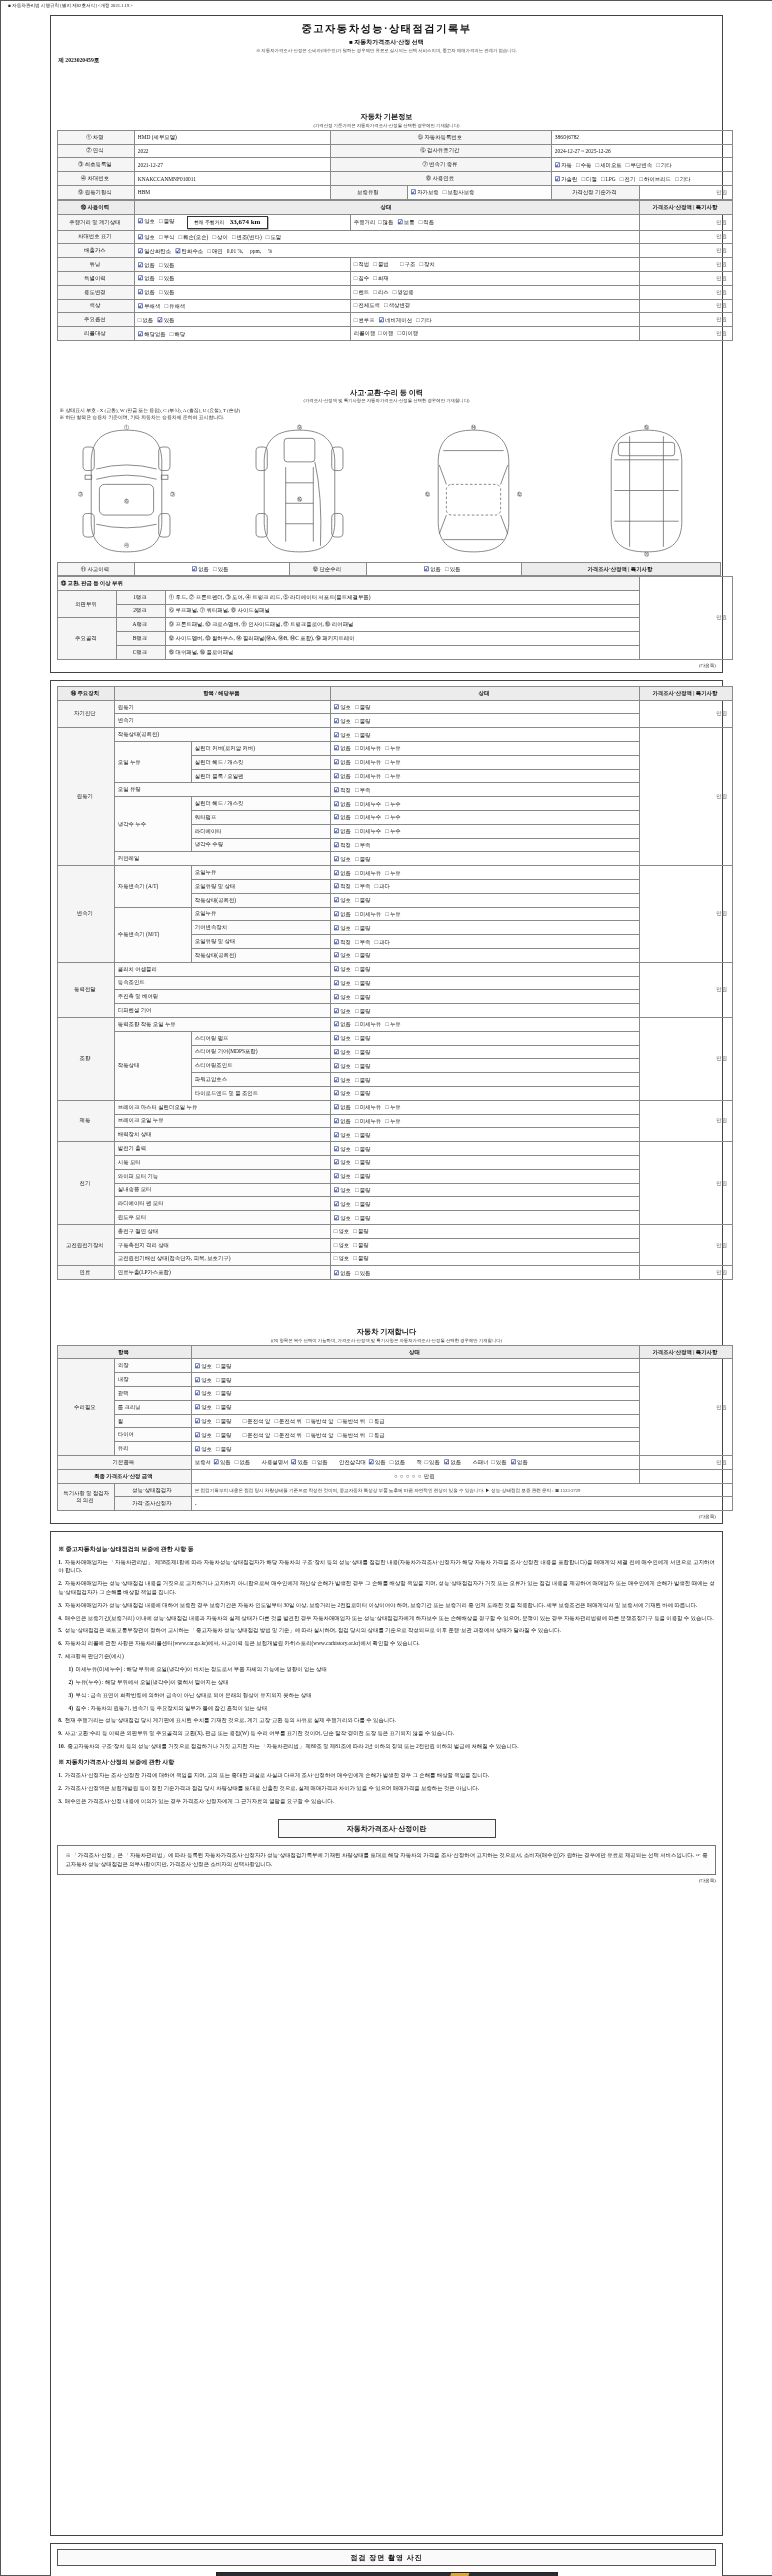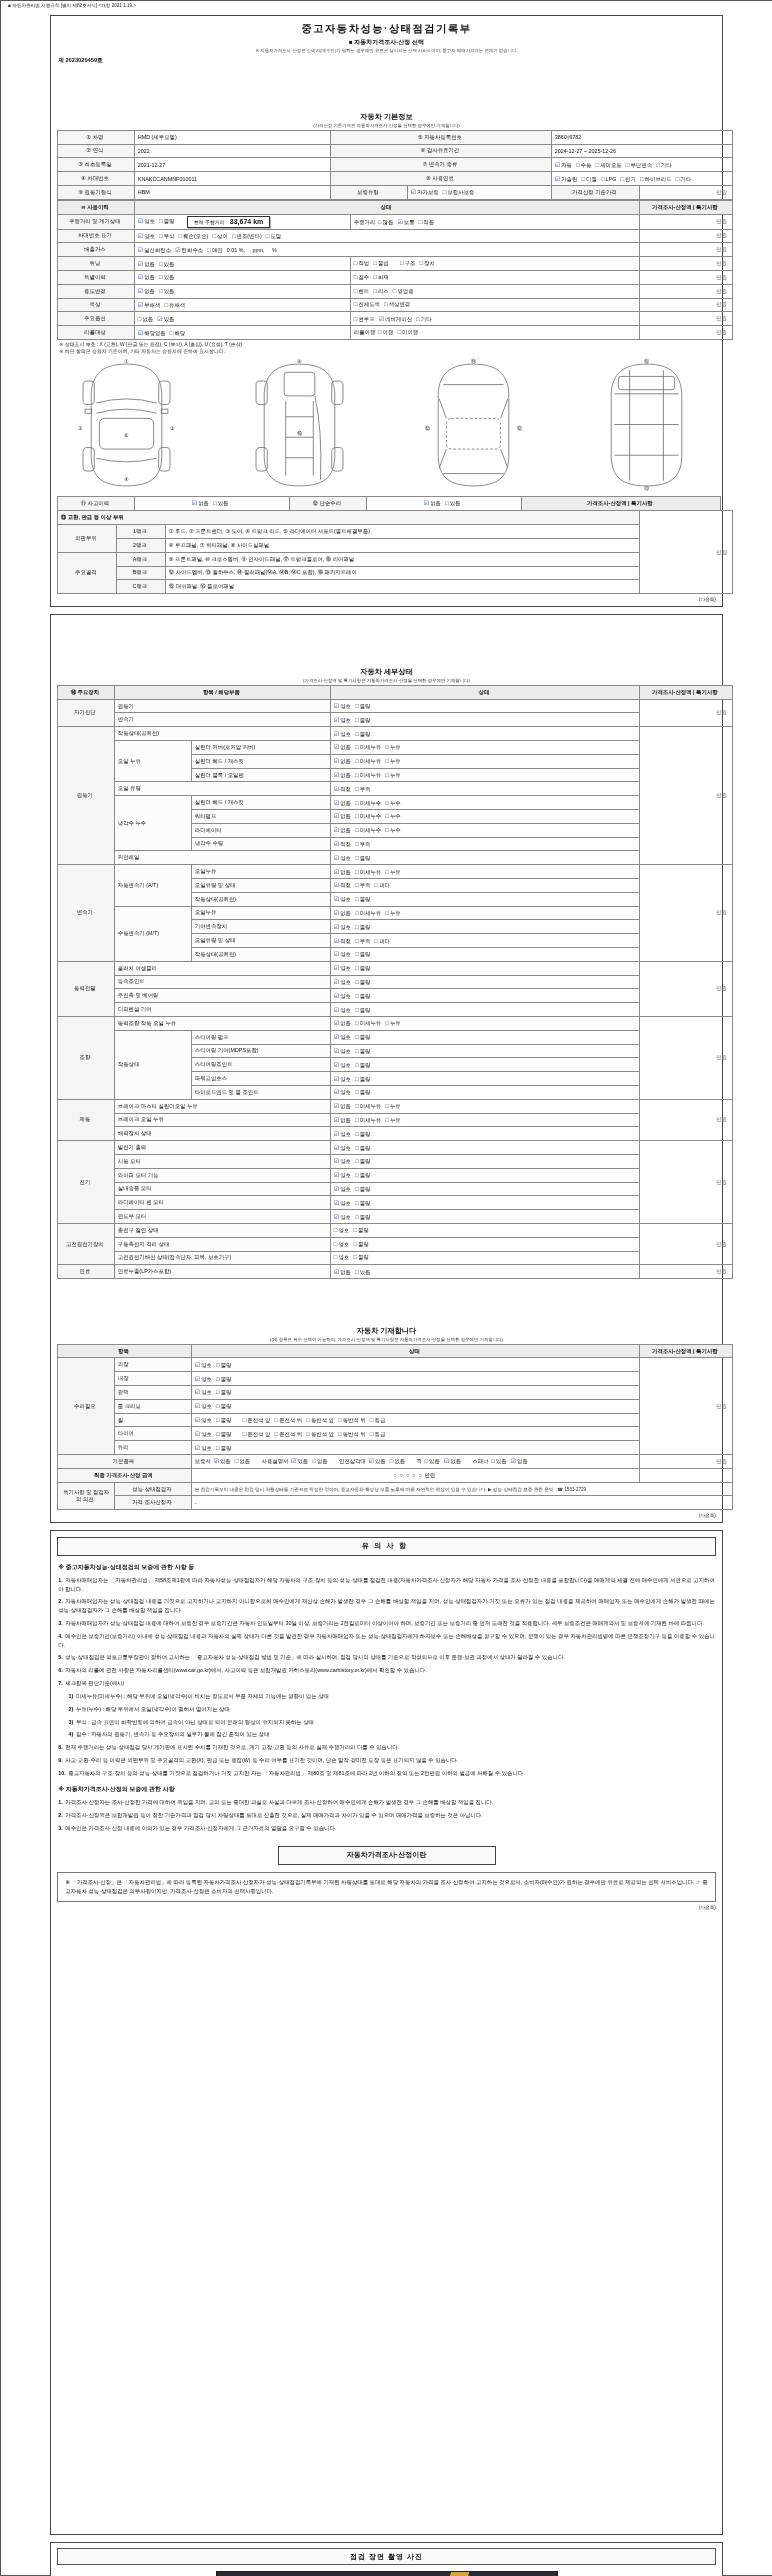--- a/index.html
+++ b/index.html
@@ -1,18 +1,18 @@
 <!DOCTYPE html>
 <html lang="ko" style="font-size:8.2px"><head>
 <meta charset="utf-8">
 <style>
   html,body{margin:0;padding:0;background:#fff;}
   body{width:773px;height:2576px;position:relative;overflow:hidden;
        font-family:"Liberation Sans","DejaVu Sans",sans-serif;color:#111;}
-  .page{position:absolute;inset:0;border:0.5px solid #555;box-sizing:border-box;background:#fff;}
+  .page{position:absolute;inset:0;border:0.5px solid #555;box-sizing:border-box;background:#fff;font-family:Liberation Serif, serif;}
   .form-ref{font-size:4.6px;color:#222;padding:2.1px 0 0 7.2px;}
   .wrap{margin:0 49px;}
   .box{border:0.8px solid #444;background:#fff;margin-top:6.7px;padding:5.2px 6.2px 4.1px 6.2px;box-sizing:border-box;}
   .main-title{margin:1px 0 0 0;text-align:center;font-size:10.3px;font-weight:bold;letter-spacing:1.5px;}
   .sel-line{text-align:center;font-size:6px;font-weight:bold;margin-top:2.1px;}
   .note-line{text-align:center;font-size:4.4px;color:#444;margin-top:1px;}
   .doc-no{font-size:5.7px;font-weight:bold;margin:4.1px 0 2.1px 1px;}
   .sec-hd{margin-top:4.1px;}
   .sec-title{display:block;text-align:center;font-weight:bold;font-size:7.2px;padding:1px 0 0 0;margin-top:46px;}
   .sec-sub{display:block;text-align:center;font-size:4.4px;color:#333;padding:0.5px 0 2.1px 0;}
@@ -179,20 +179,24 @@
             </tr>
             <tr>
               <td class="lbl"><span class="tx">리콜대상</span></td>
               <td><span class="cb on"><span class="bx">☑</span>해당없음</span><span class="cb"><span class="bx">□</span>해당</span></td>
               <td><span class="tx">리콜이행</span><span class="cb"><span class="bx">□</span>이행</span><span class="cb"><span class="bx">□</span>미이행</span></td>
               <td class="won"><span class="tx">만원</span></td>
             </tr>
           </tbody>
         </table>
 
+      <div class="sec-hd">
+        <span class="sec-title">사고·교환·수리 등 이력</span>
+        <span class="sec-sub">(가격조사·산정액 및 특기사항은 자동차가격조사·산정을 선택한 경우에만 기재합니다)</span>
+      </div>
       <div class="legend">※ 상태표시 부호 : X (교환), W (판금 또는 용접), C (부식), A (흠집), U (요철), T (손상)</div>
       <div class="legend">※ 하단 항목은 승용차 기준이며, 기타 자동차는 승용차에 준하여 표시합니다.</div>
 
       <div class="diagrams">
 
         <div class="diag-cell">
           <svg class="diag" width="129" height="133" viewBox="0 0 250 260">
             <rect class="whl" x="40" y="45" width="22" height="46" rx="8"></rect>
               <rect class="whl" x="188" y="45" width="22" height="46" rx="8"></rect>
             <rect class="whl" x="40" y="175" width="22" height="46" rx="8"></rect>
@@ -314,24 +318,20 @@
               <td class="lbl"><span class="tx">C랭크</span></td>
               <td class="left"><span class="tx">⑮ 대쉬패널, ⑯ 플로어패널</span></td>
             </tr>
           </tbody>
         </table>
 
       <div class="next">(다음쪽)</div>
     </div>
 
     <div class="box">
-      <div class="sec-hd">
-        <span class="sec-title">자동차 세부상태</span>
-        <span class="sec-sub">(가격조사·산정액 및 특기사항은 자동차가격조사·산정을 선택한 경우에만 기재합니다)</span>
-      </div>
       <table>
         <colgroup>
             <col style="width:57px">
             <col style="width:77px">
             <col style="width:139px">
             <col style="width:309px">
             <col style="width:93px">
           </colgroup>
       <tbody>
             <tr>
@@ -600,21 +600,20 @@
               <td class="lbl"><span class="tx">가격·조사산정자</span></td>
               <td colspan="2" class="left"><span class="tx">-</span></td>
             </tr>
           </tbody>
         </table>
 
       <div class="next">(다음쪽)</div>
     </div>
 
     <div class="box" style="min-height:1005px;">
-      <div class="notice-hd">유의사항</div>
       <div class="notice-h1">※ 중고자동차성능·상태점검의 보증에 관한 사항 등</div>
       <div>
           <p class="ni"><span class="nn">1.</span>자동차매매업자는 「자동차관리법」 제58조제1항에 따라 자동차성능·상태점검자가 해당 자동차의 구조·장치 등의 성능·상태를 점검한 내용(자동차가격조사·산정자가 해당 자동차 가격을 조사·산정한 내용을 포함합니다)을 매매계약 체결 전에 매수인에게 서면으로 고지하여야 합니다.</p>
           <p class="ni"><span class="nn">2.</span>자동차매매업자는 성능·상태점검 내용을 거짓으로 고지하거나 고지하지 아니함으로써 매수인에게 재산상 손해가 발생한 경우 그 손해를 배상할 책임을 지며, 성능·상태점검자가 거짓 또는 오류가 있는 점검 내용을 제공하여 매매업자 또는 매수인에게 손해가 발생한 때에는 성능·상태점검자가 그 손해를 배상할 책임을 집니다.</p>
           <p class="ni"><span class="nn">3.</span>자동차매매업자가 성능·상태점검 내용에 대하여 보증한 경우 보증기간은 자동차 인도일부터 30일 이상, 보증거리는 2천킬로미터 이상이어야 하며, 보증기간 또는 보증거리 중 먼저 도래한 것을 적용합니다. 세부 보증조건은 매매계약서 및 보증서에 기재된 바에 따릅니다.</p>
           <p class="ni"><span class="nn">4.</span>매수인은 보증기간(보증거리) 이내에 성능·상태점검 내용과 자동차의 실제 상태가 다른 것을 발견한 경우 자동차매매업자 또는 성능·상태점검자에게 하자보수 또는 손해배상을 청구할 수 있으며, 분쟁이 있는 경우 자동차관리법령에 따른 분쟁조정기구 등을 이용할 수 있습니다.</p>
           <p class="ni"><span class="nn">5.</span>성능·상태점검은 국토교통부장관이 정하여 고시하는 「중고자동차 성능·상태점검 방법 및 기준」에 따라 실시하며, 점검 당시의 상태를 기준으로 작성되므로 이후 운행·보관 과정에서 상태가 달라질 수 있습니다.</p>
           <p class="ni"><span class="nn">6.</span>자동차의 리콜에 관한 사항은 자동차리콜센터(www.car.go.kr)에서, 사고이력 등은 보험개발원 카히스토리(www.carhistory.or.kr)에서 확인할 수 있습니다.</p>
           <p class="ni"><span class="nn">7.</span>체크항목 판단기준(예시)</p>
           <p class="ni ind1"><span class="nn">1)</span>미세누유(미세누수) : 해당 부위에 오일(냉각수)이 비치는 정도로서 부품 자체의 기능에는 영향이 없는 상태</p>

